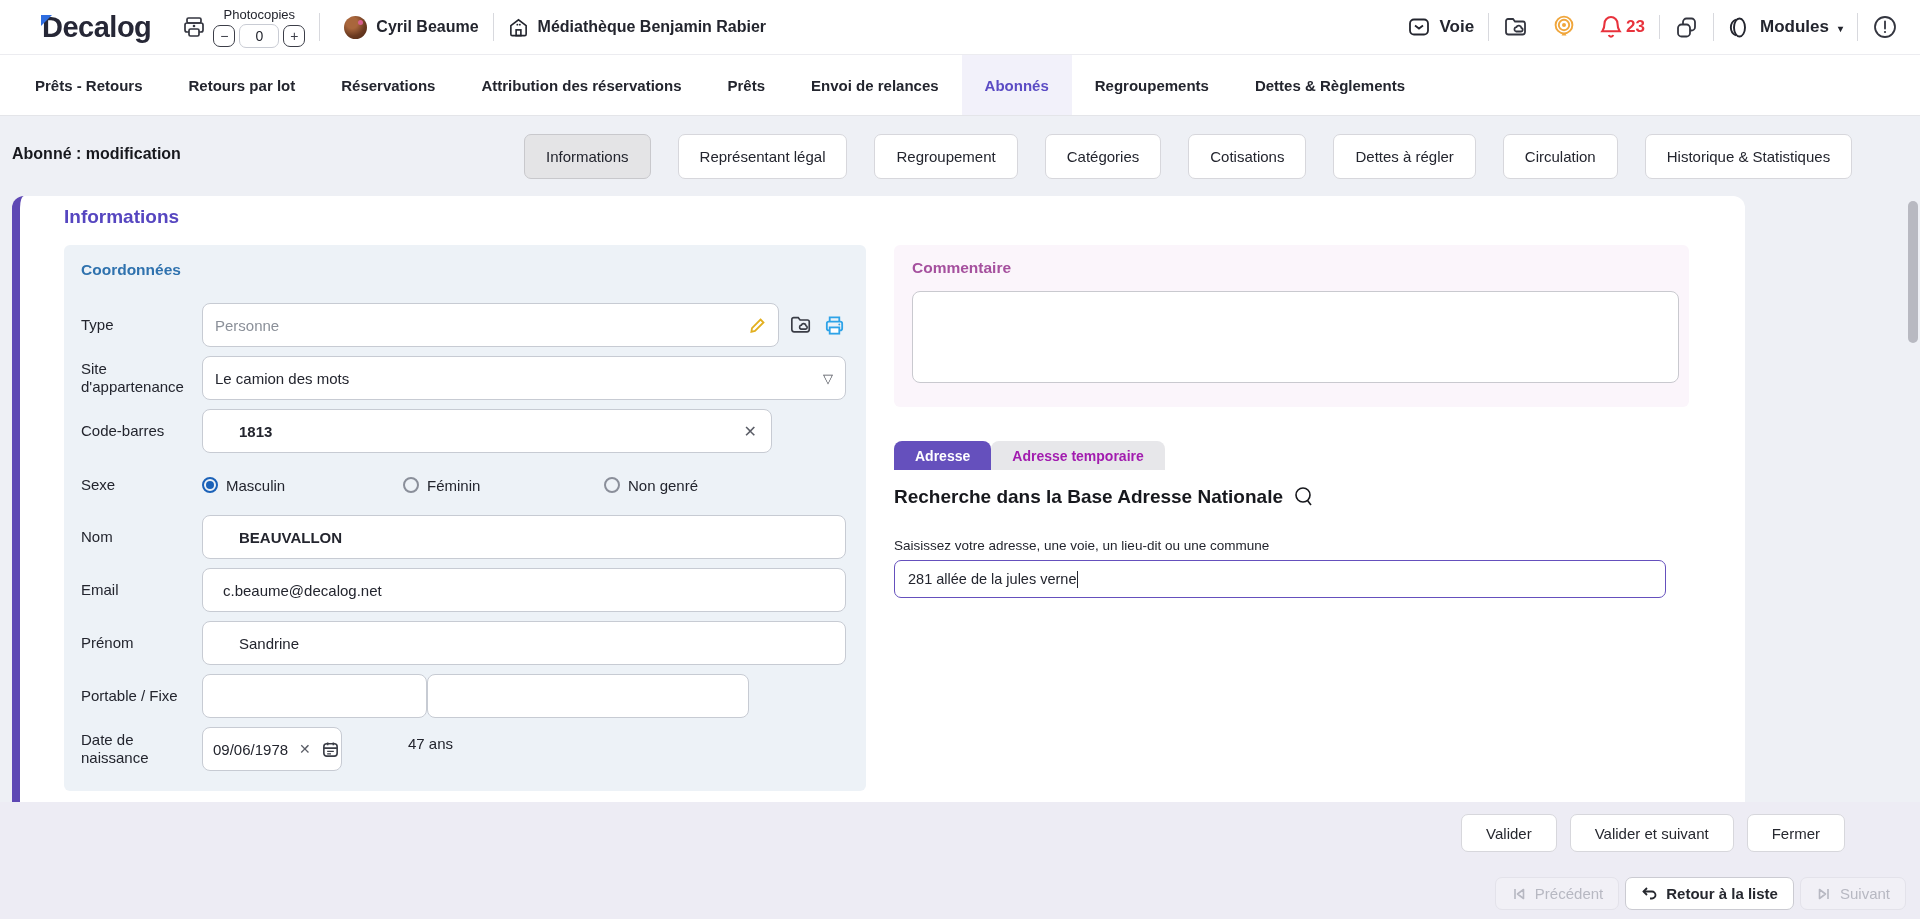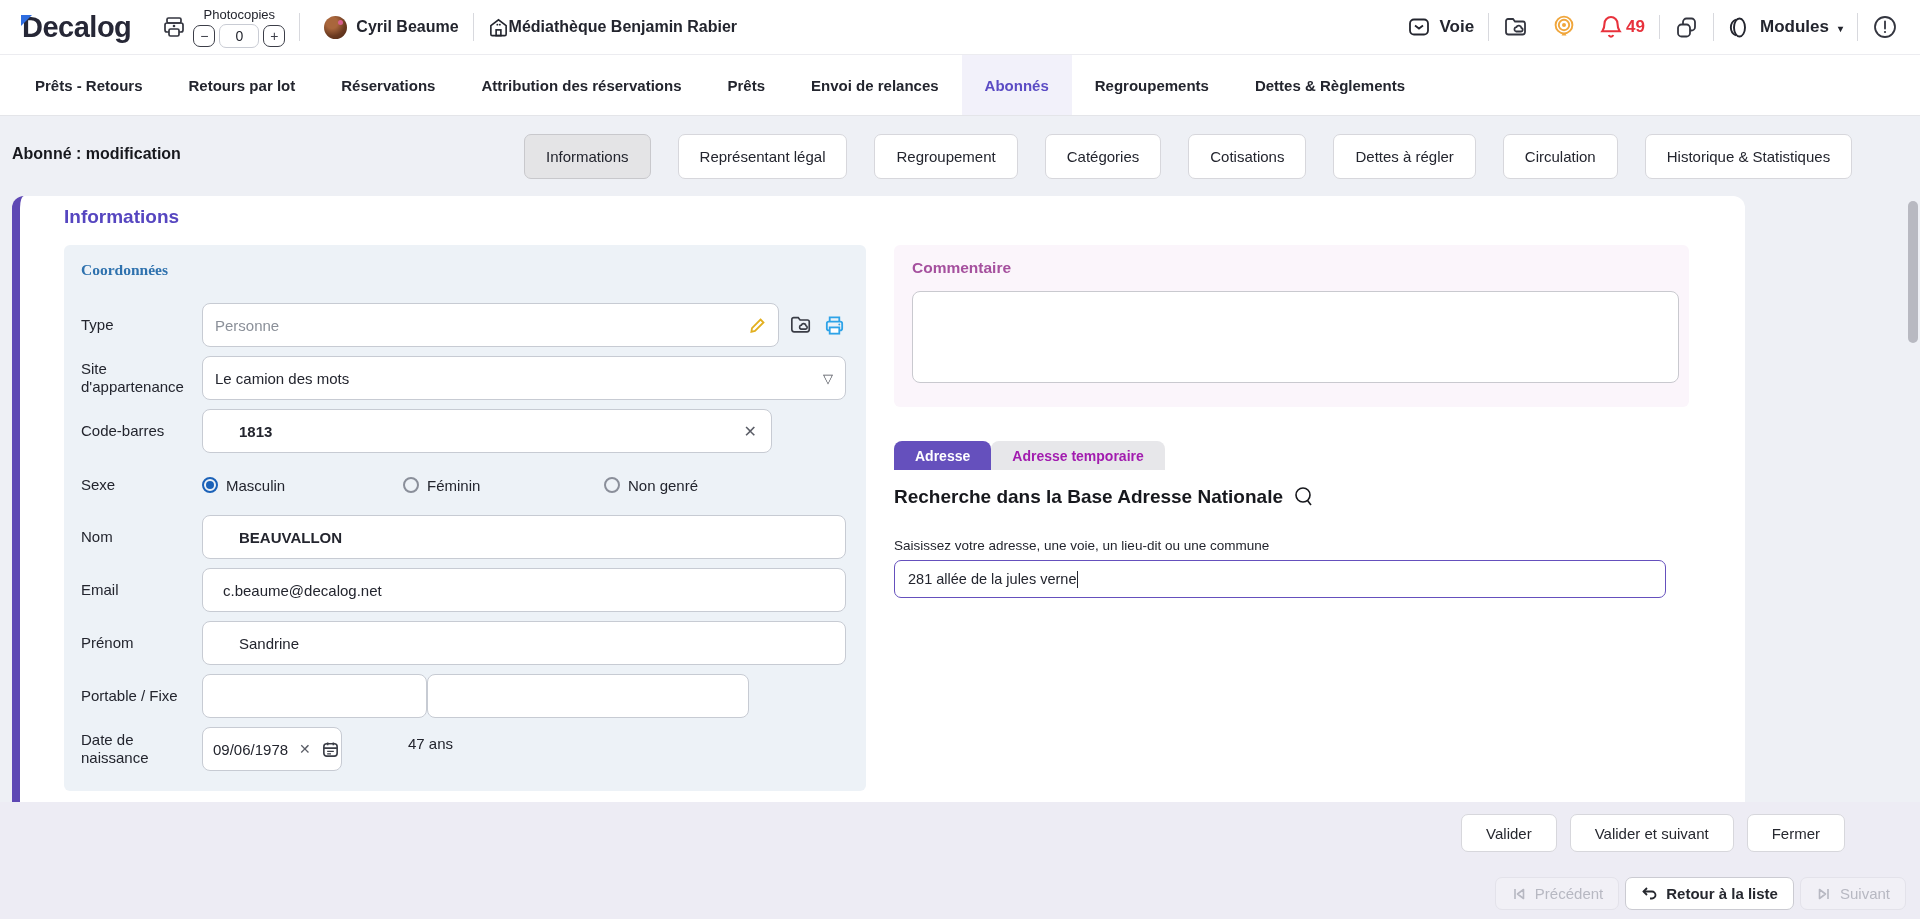--- a/index.html
+++ b/index.html
@@ -1,33 +1,33 @@
 <!DOCTYPE html>
 <html style="--accent: #5b4bc4; --purple: #6550bd; --blueheading: #2f72ae; --pinkheading: #a5509e; --greenheading: #7e9c43; --badgeblue: #3d8ec6; --badgeolive: #8ba93b; --red: #e8323c; --orange: #f0a63c; --blueicon: #2ea3e8; --yellow: #e2af1e;"><head>
 <meta charset="utf-8">
 <style>
   * { margin:0; padding:0; box-sizing:border-box; }
   html,body { width:1920px; height:919px; overflow:hidden; font-family:"Liberation Sans", sans-serif; background:#eef0f5; color:#23252e; }
 
   
   .header { height:55px; background:#fff; display:flex; align-items:center; padding:0 22px 0 20px; border-bottom:1px solid #ececf0; position:relative; z-index:30; }
-  .logo { font-size:29px; font-weight:800; color:#262736; letter-spacing:-0.5px; position:relative; padding-left:2px; }
+  .logo { font-size:29px; font-weight:800; color:#262736; letter-spacing:-0.5px; position:relative; padding-left:2px;margin-left:20px; }
   .logo .dmark { position:absolute; left:1px; top:4px; width:0; height:0; border-top:11px solid #2e6de0; border-right:11px solid transparent; }
   .photocopies { display:flex; align-items:center; gap:8px; margin-left:32px; }
   .pc-block { display:flex; flex-direction:column; align-items:center; }
   .pc-label { font-size:13px; color:#23252e; margin-bottom:2px; }
   .stepper { display:flex; align-items:center; gap:4px; }
   .step-btn { width:22px; height:22px; border:1.5px solid #3c3e48; border-radius:7px; background:#fff; display:flex; align-items:center; justify-content:center; font-size:14px; color:#3c3e48; cursor:pointer; }
   .step-val { width:40px; height:24px; border:1px solid #c9ccd4; border-radius:7px; display:flex; align-items:center; justify-content:center; font-size:14px; }
   .sep { width:1px; height:24px; background:#d8d9de; margin:0 14px; }
   .sep.tall { height:28px; }
   .user { display:flex; align-items:center; gap:9px; margin-left:10px; font-weight:700; font-size:16px; }
   .avatar { width:23px; height:23px; border-radius:50%; background:radial-gradient(circle at 35% 30%, #a9663c 0 25%, #6b3a20 60%, #4c2713 100%); position:relative; }
   .avatar::after { content:""; position:absolute; right:4px; top:4px; width:5px; height:5px; border-radius:50%; background:#d65f8e; }
-  .library { display:flex; align-items:center; font-weight:700; font-size:16px; }
+  .library { display:flex; align-items:center; gap:9px; font-weight:700; font-size:16px; }
   .hspacer { flex:1; }
   .hicon { color:#33353f; display:flex; align-items:center; cursor:pointer; }
   .infos { display:flex; align-items:center; gap:8px; font-weight:700; font-size:17px; color:#23252e; cursor:pointer; }
   .bellwrap { display:flex; align-items:center; gap:3px; cursor:pointer; }
   .bellcount { color:var(--red); font-weight:800; font-size:17px; }
   .modules { display:flex; align-items:center; gap:9px; font-weight:700; font-size:17px; cursor:pointer; }
   .caret-down { font-size:10px; color:#23252e; margin-top:2px; }
   .icongap { display:flex; align-items:center; gap:22px; }
 
   
@@ -45,21 +45,21 @@
 
   .card { position:absolute; left:12px; top:80px; width:1733px; bottom:-10px; background:#fff; border-radius:12px; border-left:8px solid #5e48b4; padding:10px 0 0 44px; }
   .card h2 { font-size:19px; font-weight:800; color:#5646c0; margin-bottom:17px; }
   .columns { display:flex; gap:28px; }
   .leftcol { width:802px; }
   .rightcol { width:795px; position:relative; }
 
   .panel { border-radius:6px; }
   .panel-coord { background:#edf2f7; padding:16px 20px 20px 12px; }
   .panel-title { font-size:15.5px; font-weight:800; margin-bottom:24px; padding-left:5px; }
-  .panel-coord .panel-title { color:var(--blueheading);font-family:Liberation Serif, serif; }
+  .panel-coord .panel-title { color:var(--blueheading); }
   .frow { display:flex; align-items:center; margin-bottom:9px; }
   .flabel { width:126px; font-size:15px; line-height:1.2; padding-left:5px; flex:none; }
   .input-box { height:44px; background:#fff; border:1px solid #c7cbd3; border-radius:8px; display:flex; align-items:center; padding:0 12px; position:relative; }
   .input-box input { border:none; outline:none; flex:1; font-size:15px; font-family:inherit; color:#23252e; background:transparent; min-width:0; }
   .input-box input.gray { color:#8b9099; }
   .input-box input.boldval { font-weight:800; padding-left:24px; }
   .w-type { width:591px; }
   .w-wide { width:655px; }
   .w-code { width:570px; }
   .icon-inline { display:flex; align-items:center; margin-left:10px; cursor:pointer; }
@@ -197,21 +197,21 @@
           <path d="M10.5 21.5 a2.6 2.6 0 0 1 5 0 Z" fill="currentColor" stroke="none"></path>
         </svg>
     </span>
     <span class="bellwrap">
       <span class="hicon" style="color:var(--red)">
         <svg width="24" height="26" viewBox="0 0 24 26" fill="none" stroke="currentColor" stroke-width="2.1">
             <path d="M12 3 a6.5 6.5 0 0 0 -6.5 6.5 c0 5 -1.8 7 -2.3 7.8 h17.6 c-.5 -.8 -2.3 -2.8 -2.3 -7.8 A6.5 6.5 0 0 0 12 3 Z"></path>
             <path d="M9.8 21 a2.3 2.3 0 0 0 4.4 0"></path>
           </svg>
       </span>
-      <span class="bellcount">49</span>
+      <span class="bellcount">23</span>
     </span>
   </div>
 
   <span class="sep"></span>
 
   <span class="hicon">
     <svg width="25" height="25" viewBox="0 0 25 25" fill="none" stroke="#33353f" stroke-width="1.8">
         <rect x="9" y="3.5" width="12" height="12" rx="3.5"></rect>
         <rect x="4" y="9.5" width="12" height="12" rx="3.5" fill="#fff"></rect>
       </svg>

